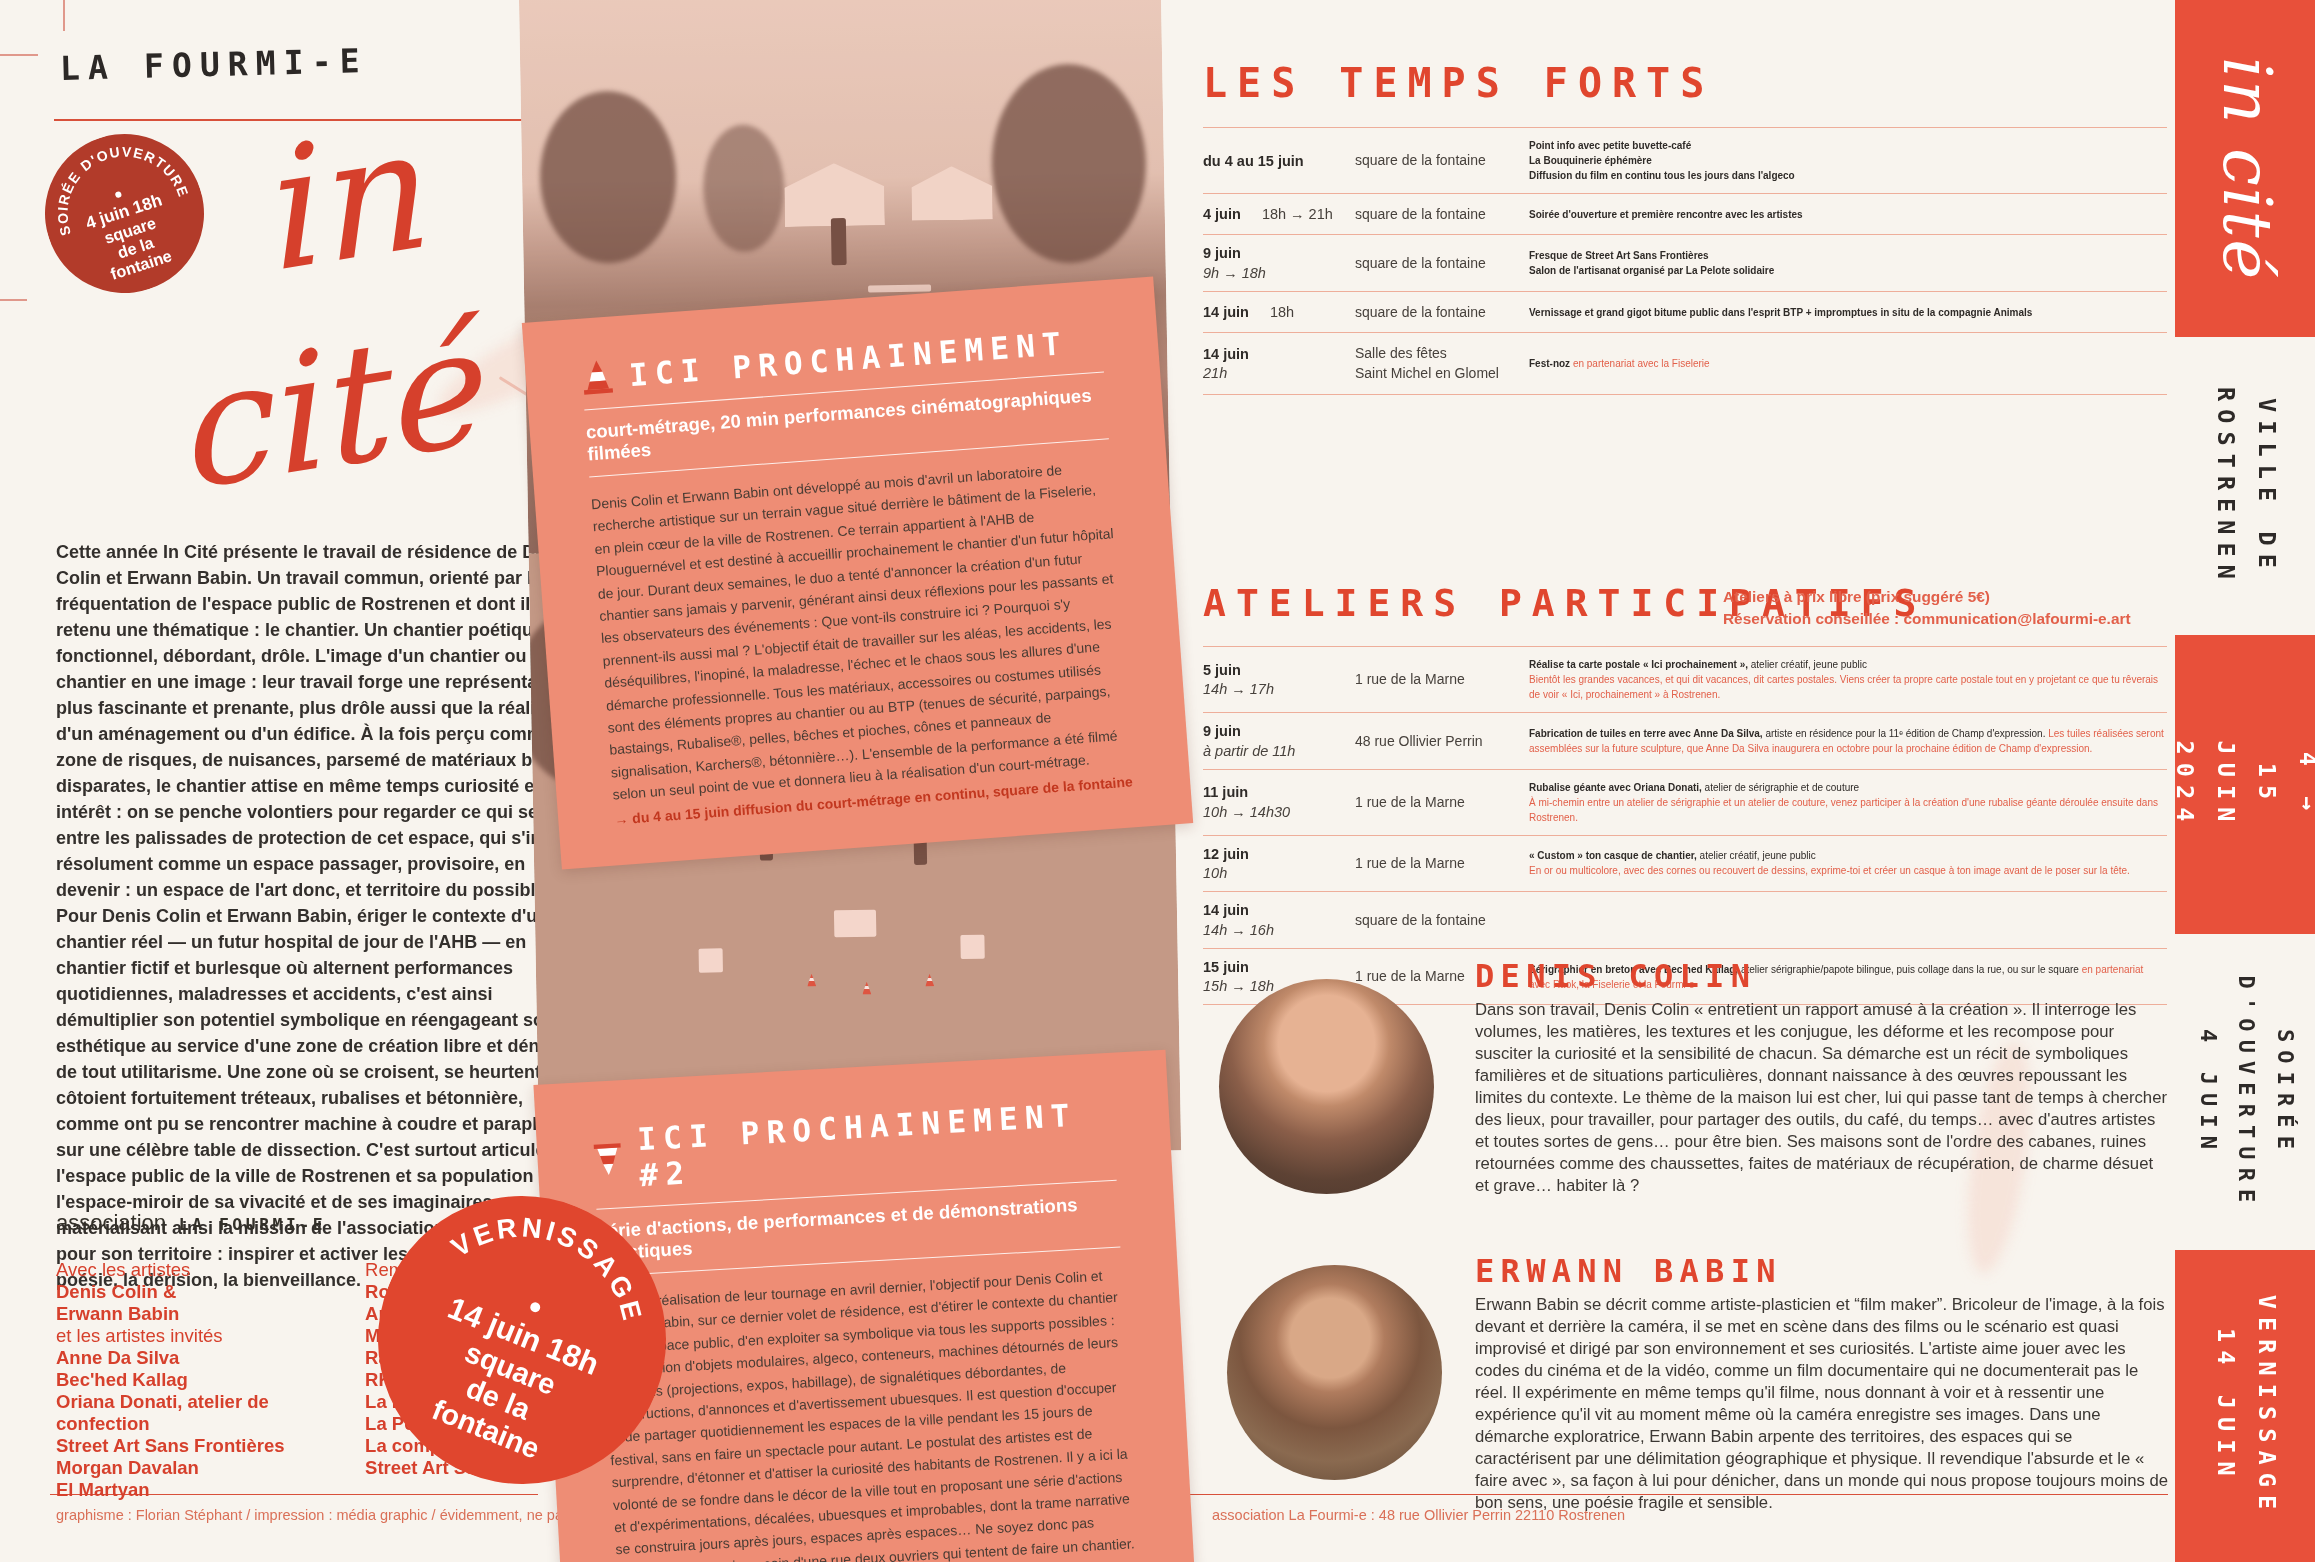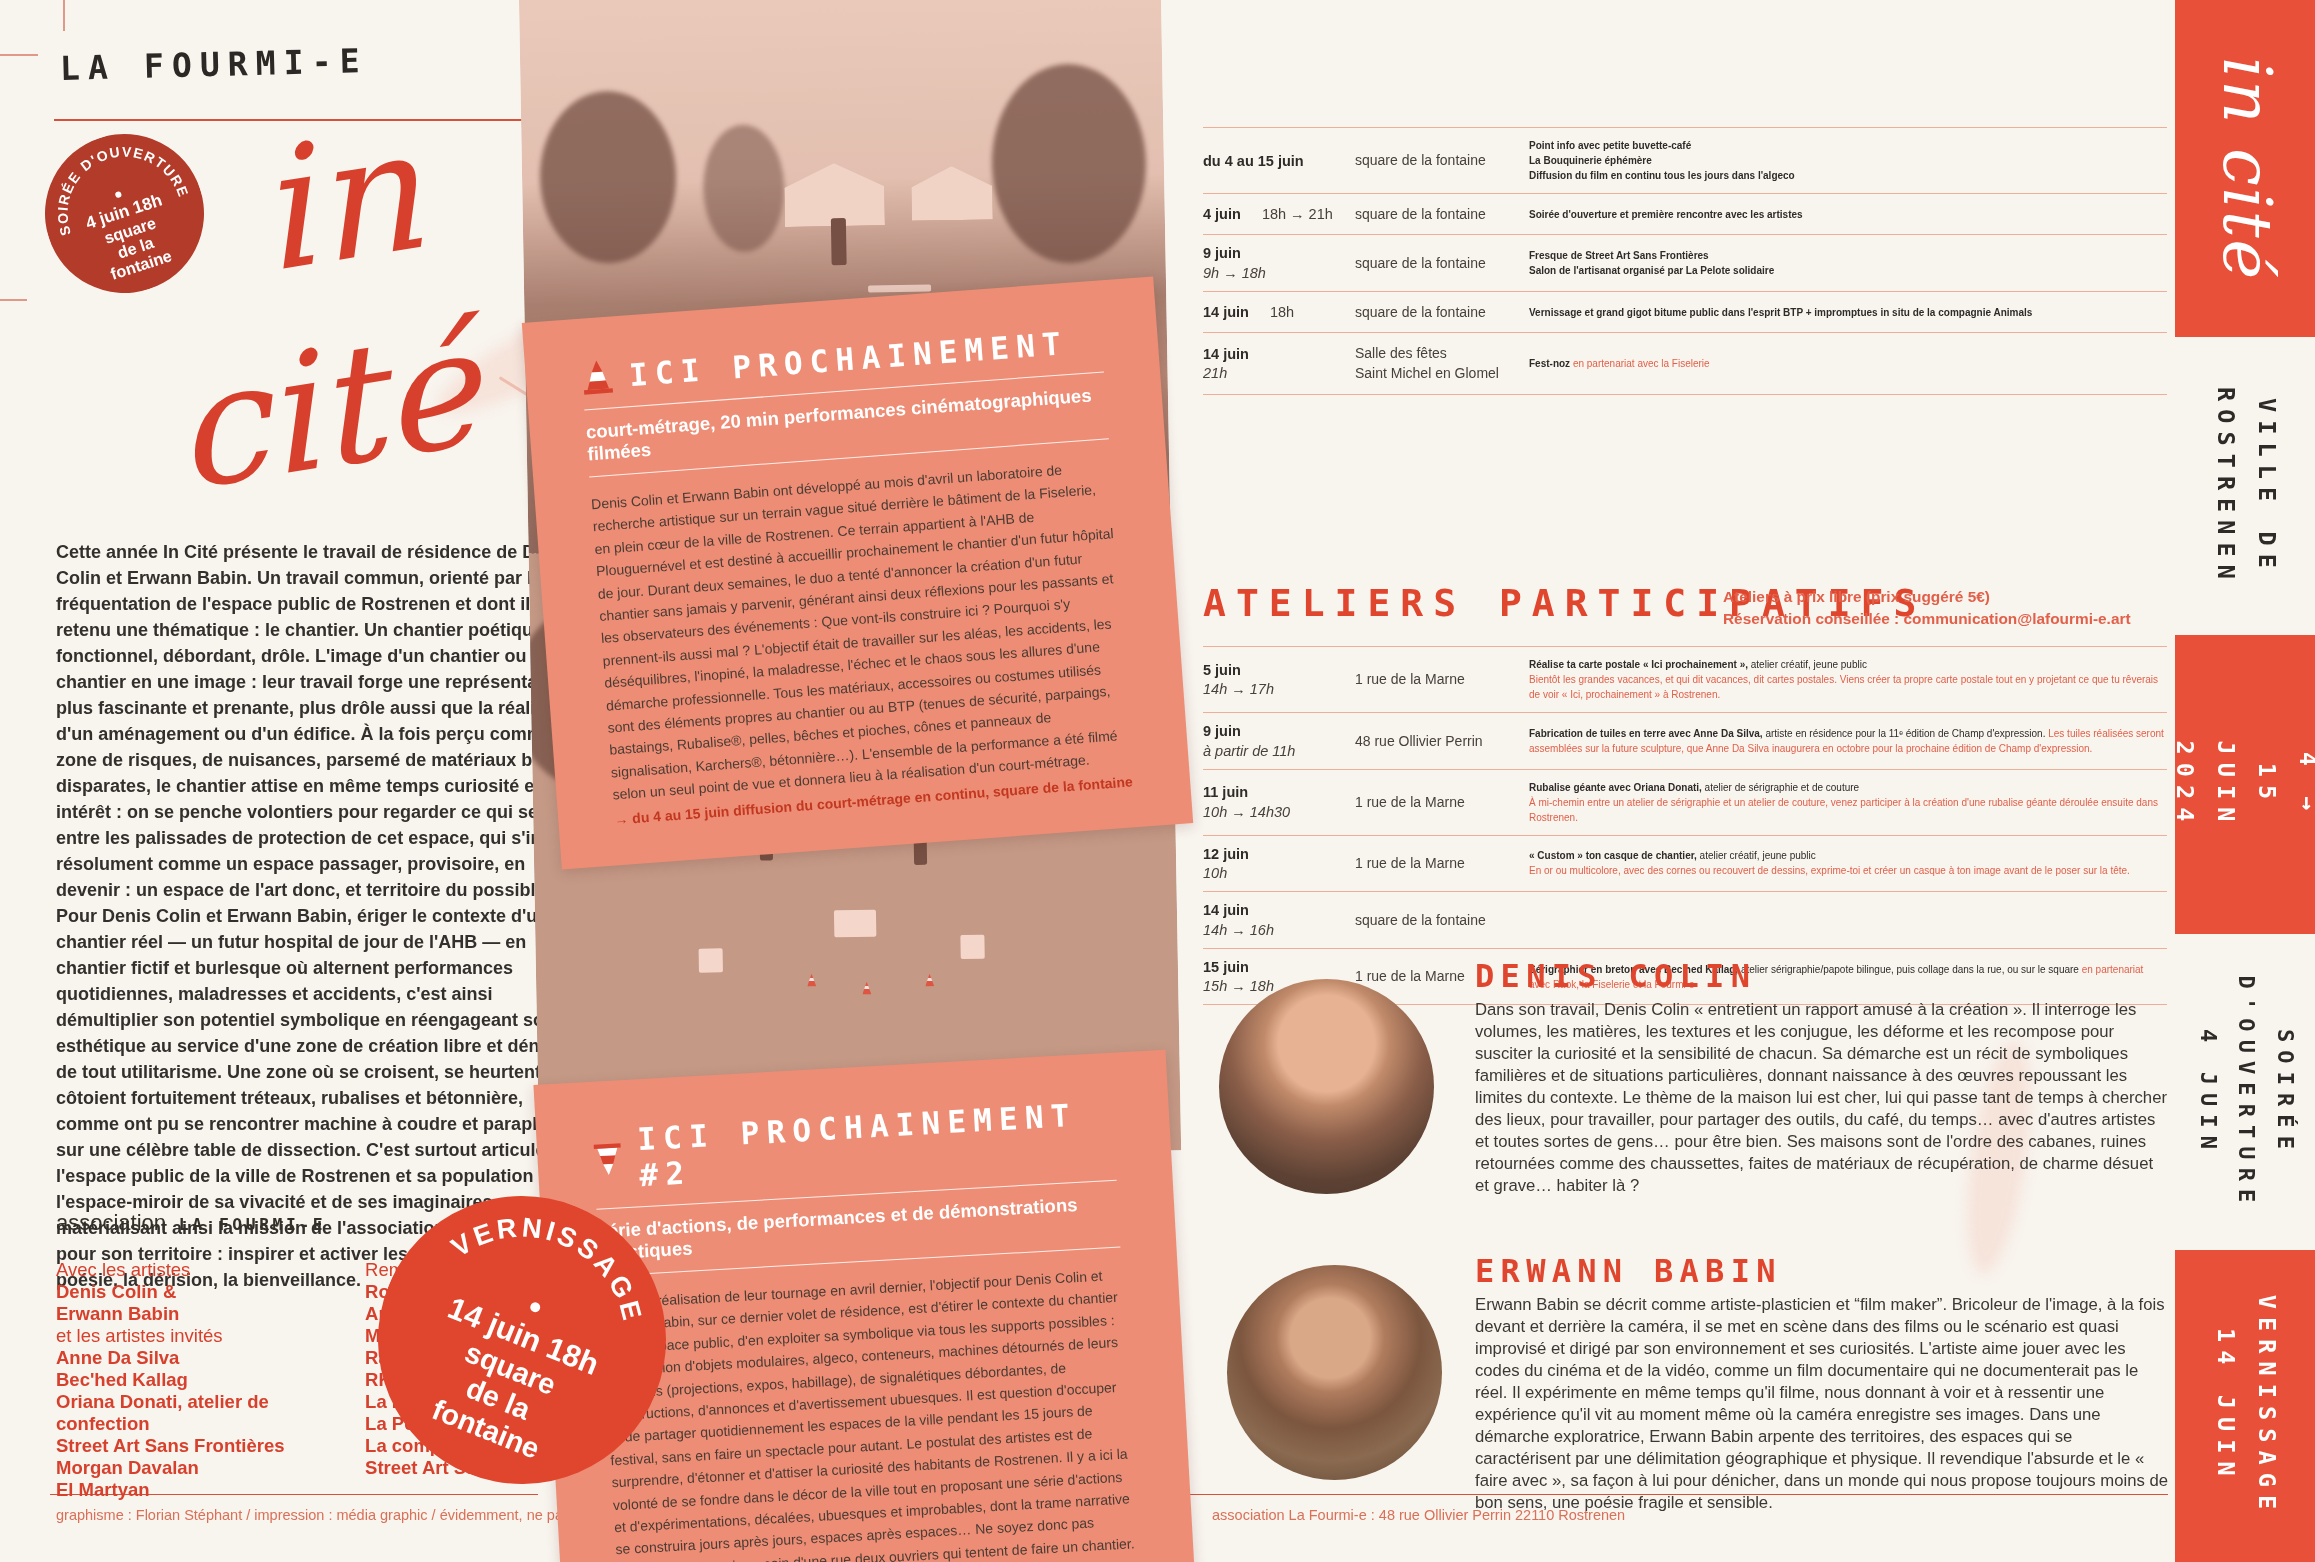--- a/index.html
+++ b/index.html
@@ -227,20 +227,21 @@
         <textPath href="#arc2" startOffset="50%" text-anchor="middle">VERNISSAGE</textPath>
       </text>
       <circle cx="159" cy="120" r="5.5" fill="#fff"></circle>
       <text x="159" y="166" text-anchor="middle" font-size="34" font-weight="bold">14 juin 18h</text>
       <text x="159" y="204" text-anchor="middle" font-size="32" font-weight="bold">square</text>
       <text x="159" y="240" text-anchor="middle" font-size="32" font-weight="bold">de la</text>
       <text x="159" y="276" text-anchor="middle" font-size="32" font-weight="bold">fontaine</text>
     </svg>
   </div>
 
+  <div class="abs rc-title" style="left:1203px;top:60px;font-size:40px;">LES TEMPS FORTS</div>
   <div class="table" style="top:127px;">
     <div class="trow">
       <div class="cdate"><span class="d">du 4 au 15 juin</span></div>
       <div class="cplace">square de la fontaine</div>
       <div class="cdesc">
         <p class="b">Point info avec petite buvette-café</p>
         <p class="b">La Bouquinerie éphémère</p>
         <p class="b">Diffusion du film en continu tous les jours dans l'algeco</p>
       </div>
     </div>

